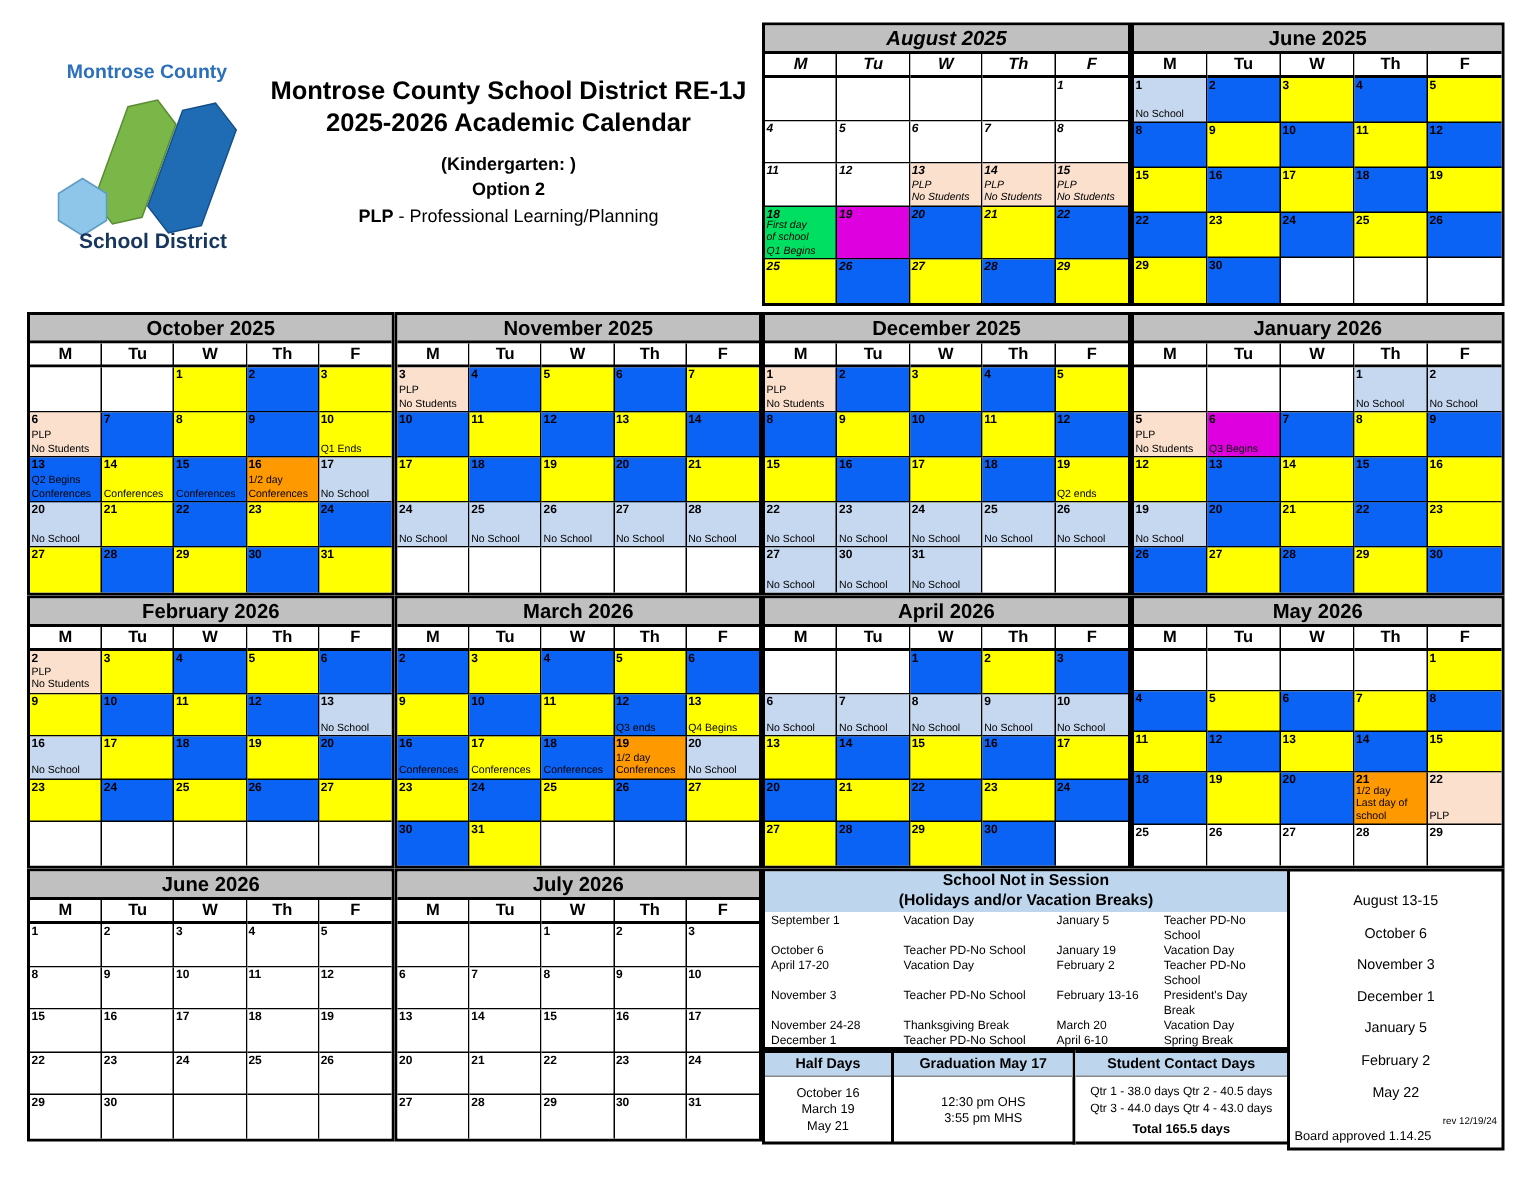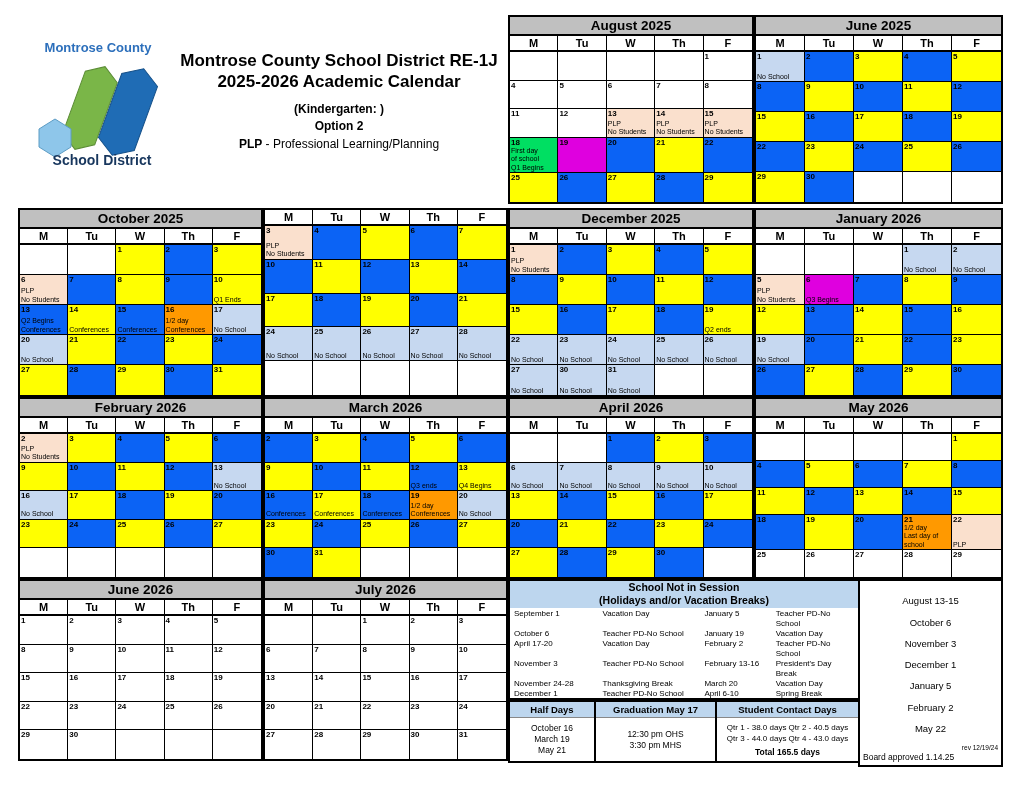--- a/index.html
+++ b/index.html
@@ -9,21 +9,21 @@
   
   #logo{position:absolute;left:28px;top:38px;width:140px;height:132px;}
   #title-block{position:absolute;left:168px;top:50px;width:342px;text-align:center;}
   .title-main{font-size:17px;font-weight:bold;line-height:1.25;}
   .info-line{font-size:12px;font-weight:bold;line-height:1.45;}
   .plp-line{font-size:12px;line-height:1.5;}
   .plp-line b{font-weight:bold;}
 
   
   .month{position:absolute;border:2px solid #000;display:flex;flex-direction:column;background:#fff;box-sizing:border-box;}
-  .pos-aug{left:508px;top:15px;width:246px;height:189px;}
+  .pos-aug{left:508px;top:15px;width:246px;height:189px;font-style:italic;}
   .pos-sep{left:754px;top:15px;width:249px;height:189px;}
   .pos-oct{left:18px;top:208px;width:245px;height:189px;}
   .pos-nov{left:263px;top:208px;width:245px;height:189px;}
   .pos-dec{left:508px;top:208px;width:246px;height:189px;}
   .pos-jan{left:754px;top:208px;width:249px;height:189px;}
   .pos-feb{left:18px;top:397px;width:245px;height:182px;}
   .pos-mar{left:263px;top:397px;width:245px;height:182px;}
   .pos-apr{left:508px;top:397px;width:246px;height:182px;}
   .pos-may{left:754px;top:397px;width:249px;height:182px;}
   .pos-jun{left:18px;top:579px;width:245px;height:182px;}
@@ -501,20 +501,21 @@
               <span class="notes"></span>
             </div>
             <div class="cell" style="background:#FFFF00">
               <span class="dnum">31</span>
               <span class="notes"></span>
             </div>
           </div>
         </div>
       </div>
       <div class="month pos-nov">
+        <div class="mtitle">November 2025</div>
         <div class="dow">
           <div class="dowc">M</div>
           <div class="dowc">Tu</div>
           <div class="dowc">W</div>
           <div class="dowc">Th</div>
           <div class="dowc">F</div>
         </div>
         <div class="weeks">
           <div class="week">
             <div class="cell" style="background:#FAE0CD">
@@ -1744,21 +1745,21 @@
       <div class="bbox-body" id="halfdays-body">
           <div class="bbox-line">October 16</div>
           <div class="bbox-line">March 19</div>
           <div class="bbox-line">May 21</div>
         </div>
     </div>
     <div id="graduation-box" class="bbox">
       <div class="bbox-title">Graduation May 17</div>
       <div class="bbox-body" id="graduation-body">
           <div class="bbox-line">12:30 pm OHS</div>
-          <div class="bbox-line">3:30 pm  MHS</div>
+          <div class="bbox-line">3:55 pm  MHS</div>
         </div>
     </div>
     <div id="contact-box" class="bbox">
       <div class="bbox-title">Student Contact Days</div>
       <div class="bbox-body" id="contact-body">
           <div class="contact-line">Qtr 1 - 38.0 days  Qtr 2 - 40.5 days</div>
           <div class="contact-line">Qtr 3 - 44.0 days  Qtr 4 - 43.0 days</div>
           <div class="contact-total">Total  165.5 days</div>
         </div>
     </div>

